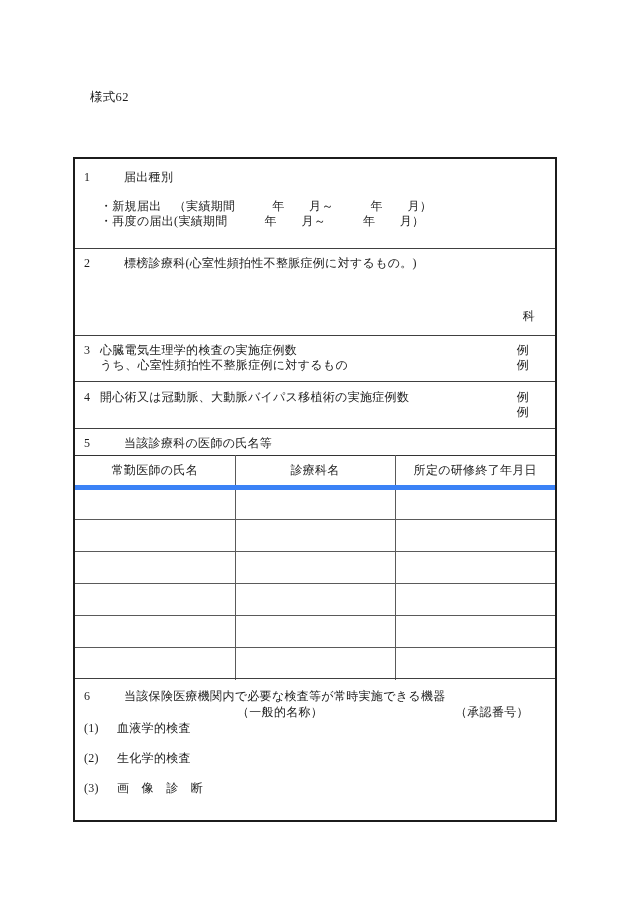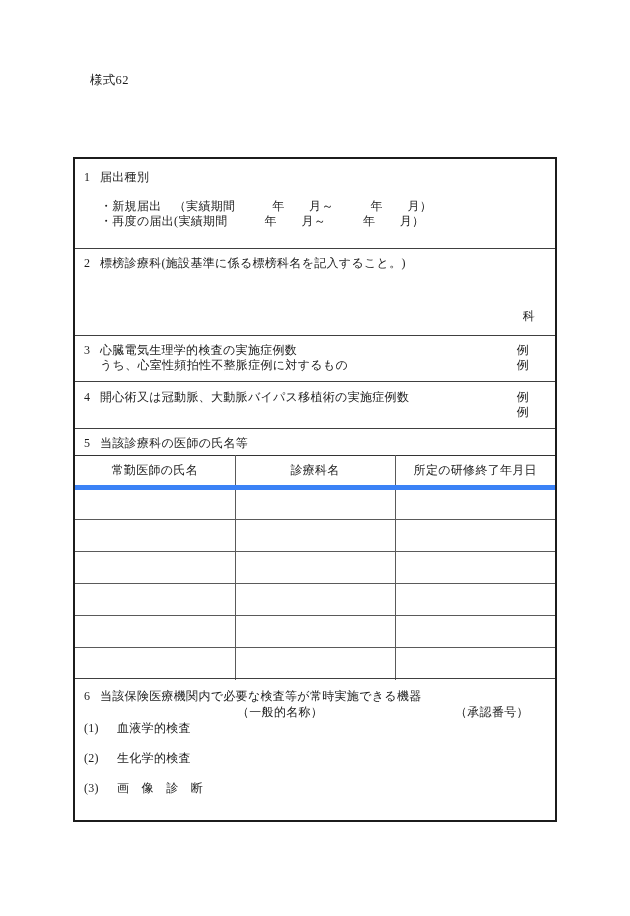--- a/index.html
+++ b/index.html
@@ -11,21 +11,21 @@
     font-size: 12px;
     letter-spacing: 0.3px;
   }
   .page {
     position: relative;
     width: 630px; height: 916px;
     background: #ffffff;
     overflow: hidden;
   }
   .form-code {
-    position: absolute; left: 90px; top: 72px;
+    position: absolute; left: 90px; top: 89px;
     font-size: 12.5px;
   }
   .doc-title {
     position: absolute; left: 94px; top: 121px;
     font-size: 12.3px; letter-spacing: 0.2px; white-space: nowrap;
   }
   .form-box {
     position: absolute; left: 73px; top: 157px;
     width: 484px; height: 665px;
     border: 2px solid #1c1c1c;
@@ -35,21 +35,21 @@
   .sec + .sec { border-top: 1px solid #404040; }
   .s1 { height: 89px; padding: 11px 26px 0 9px; }
   .s2 { height: 87px; padding: 7px 26px 0 9px; }
   .s3 { height: 46px; padding: 7px 26px 0 9px; }
   .s4 { height: 47px; padding: 8px 26px 0 9px; }
   .s5 { height: 250px; padding: 0; }
   .s6 { height: 142px; padding: 10px 26px 0 9px; }
 
   .heading-row { display: flex; line-height: 14px; }
   .sec-num { display: inline-block; width: 16px; flex: 0 0 16px; }
-  .sec-heading { white-space: nowrap; }
+  .sec-heading { white-space: nowrap; margin-left: 24px; }
 
   .options { margin-top: 15px; padding-left: 16px; }
   .option-line { white-space: pre; line-height: 14.5px; }
 
   .unit-kamoku { position: absolute; right: 20px; bottom: 10px; }
 
   .meas-line { display: flex; line-height: 14.5px; }
   .meas-line .indent { padding-left: 16px; }
   .meas-unit { margin-left: auto; }
 
@@ -103,21 +103,21 @@
       </div>
       <div class="options">
         <div class="option-line">・新規届出　（実績期間　　　年　　月～　　　年　　月）</div>
         <div class="option-line">・再度の届出(実績期間　　　年　　月～　　　年　　月）</div>
       </div>
     </div>
 
     <div class="sec s2">
       <div class="heading-row">
         <span class="sec-num">2</span>
-        <span class="sec-heading">標榜診療科(施設基準に係る標榜科名を記入すること。)</span>
+        <span class="sec-heading">標榜診療科(心室性頻拍性不整脈症例に対するもの。)</span>
       </div>
       <span class="unit-kamoku">科</span>
     </div>
 
     <div class="sec s3">
       <div class="meas-line">
         <span class="sec-num">3</span>
         <span>心臓電気生理学的検査の実施症例数</span>
         <span class="meas-unit">例</span>
       </div>

